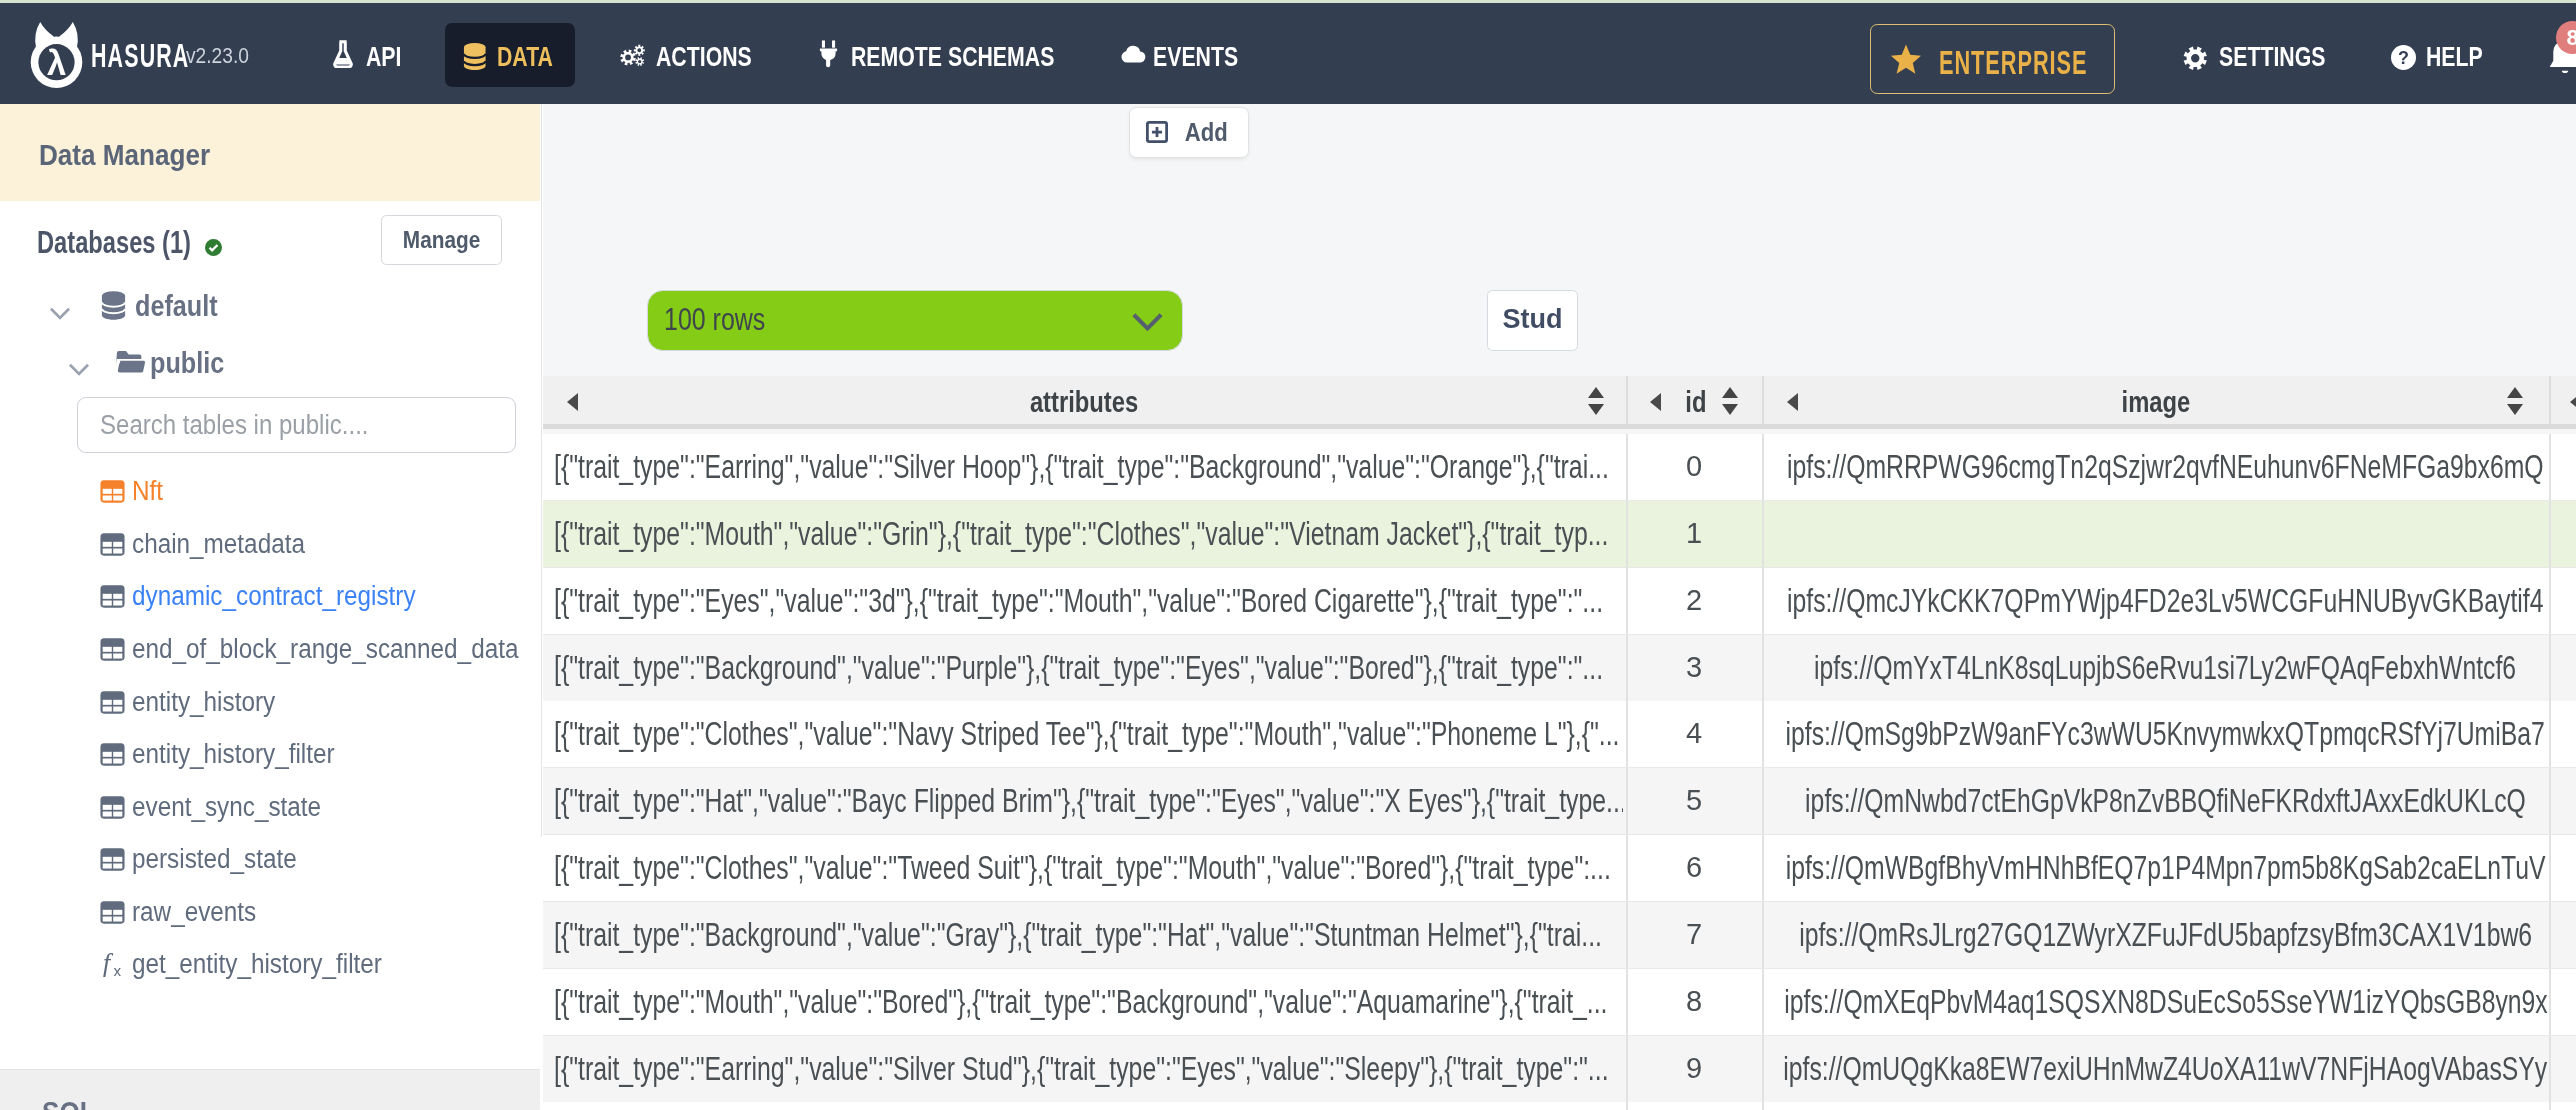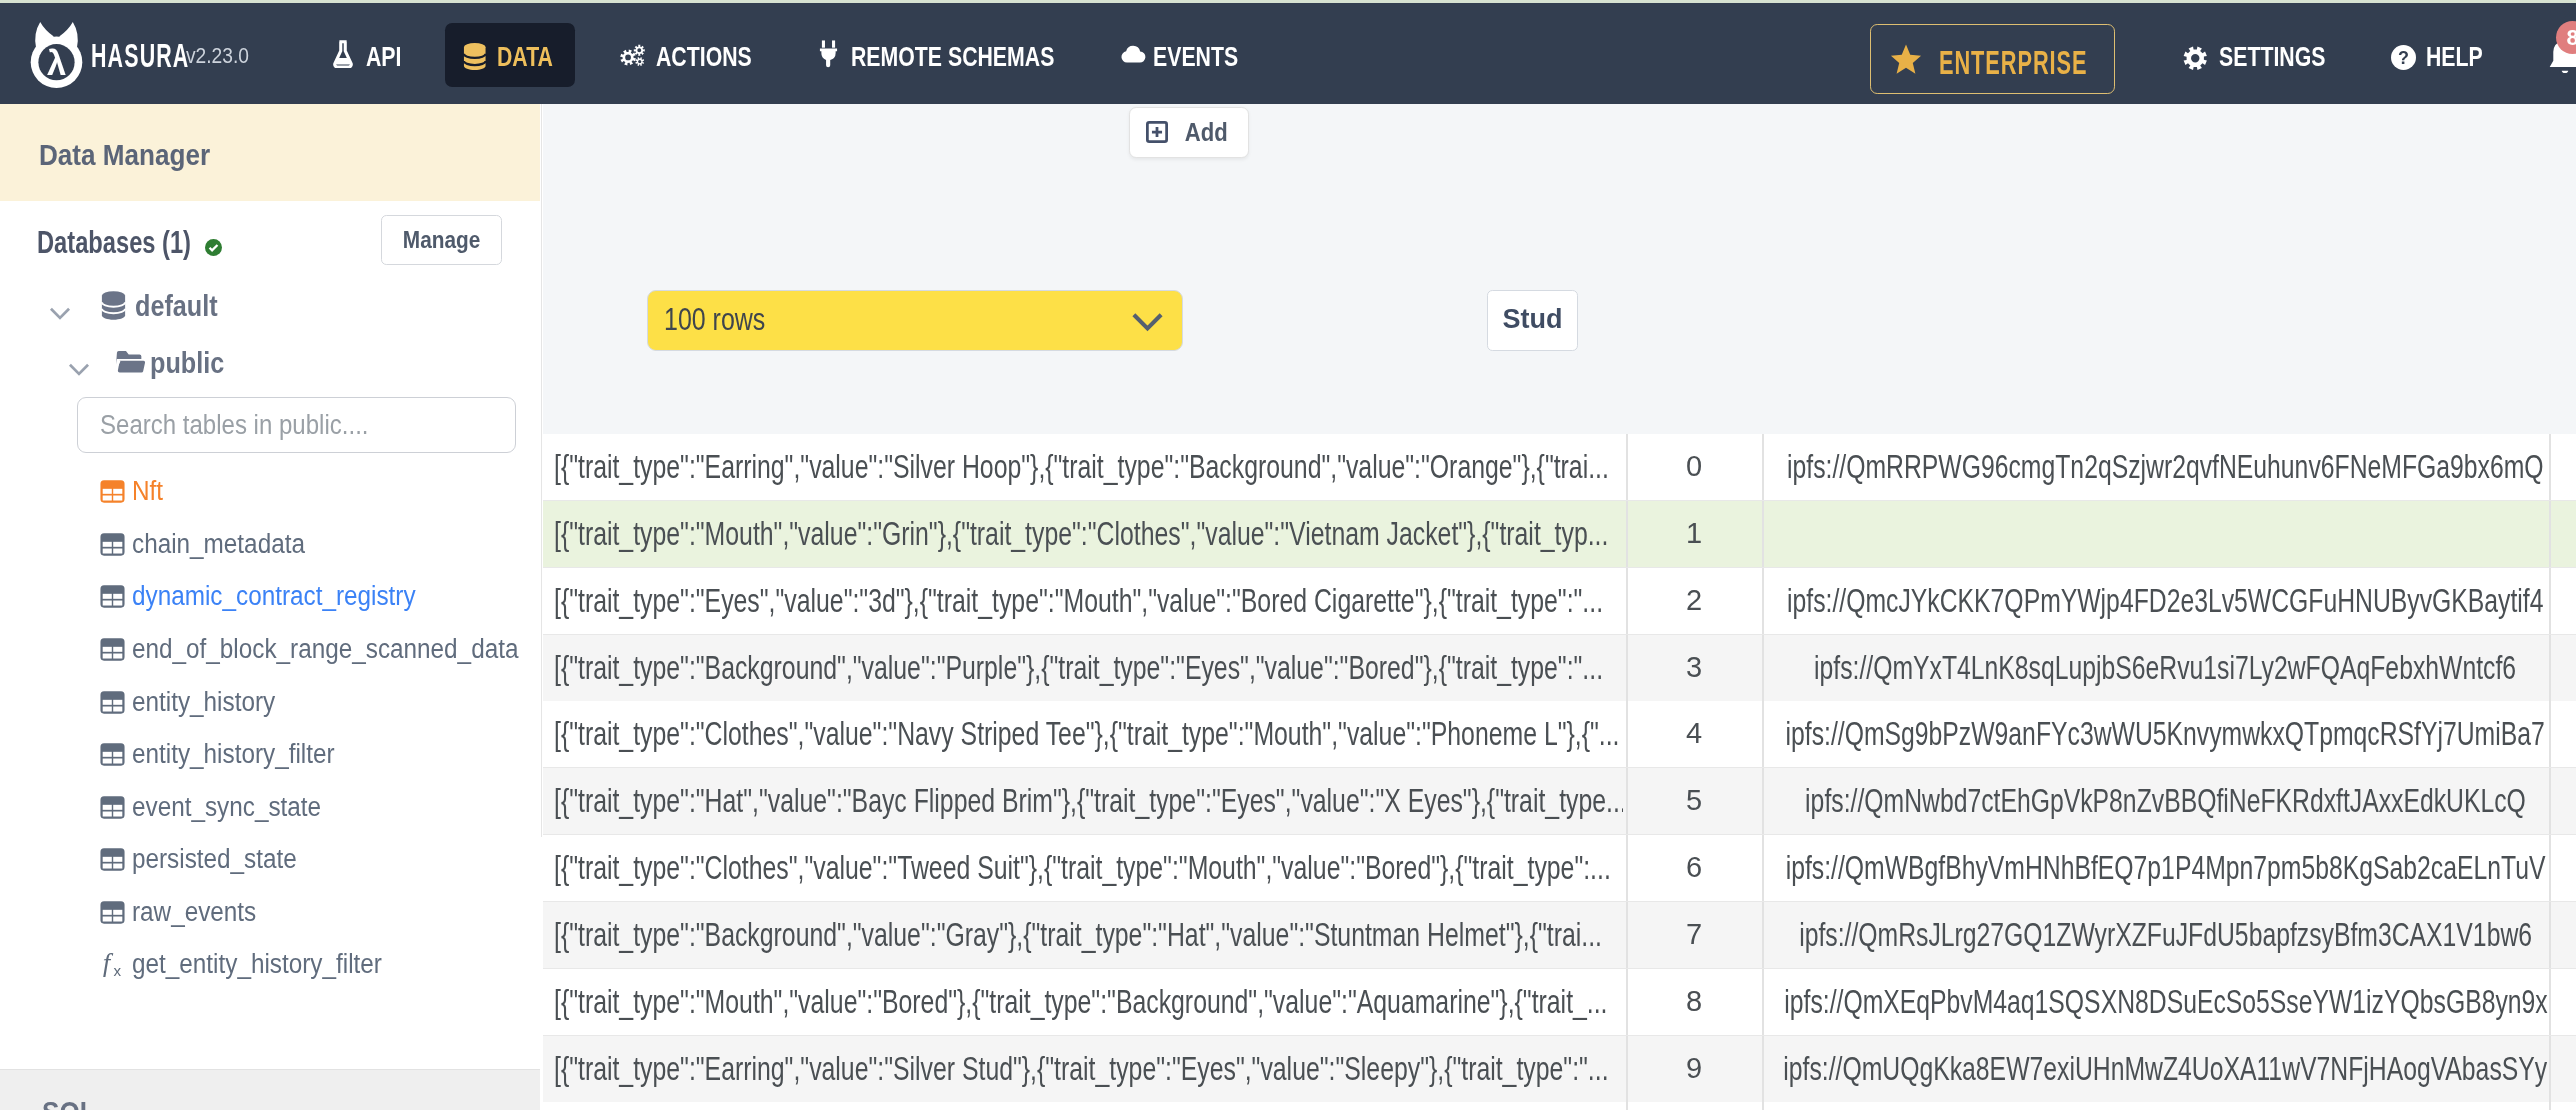--- a/index.html
+++ b/index.html
@@ -17,21 +17,21 @@
 
 .sidebar { position:absolute; left:0; top:104px; width:542px; height:733px; background:#fff; border-right:1.8px solid #e5e5e5; }
 .dmh { position:absolute; left:0; top:0; width:540px; height:97px; background:#fbf2d9; }
 .sqlpanel { position:absolute; left:0; top:965px; width:540px; height:42px; background:#efefef; border-top:1.8px solid #e2e2e2; overflow:hidden; }
 .manage { position:absolute; left:381px; top:111px; width:121px; height:50px; background:#fff; border:1.8px solid #d5d8dd; border-radius:5.4px; display:flex; align-items:center; justify-content:center; font-weight:bold; font-size:24.5px; color:#4f5a6b; }
 .sitem { position:absolute; left:100px; height:53px; display:flex; align-items:center; color:#606c7d; font-size:27px; }
 .searchbox { position:absolute; left:77px; top:293px; width:439px; height:56px; border:1.8px solid #cdd0d6; border-radius:9px; background:#fff; }
 
 .main { position:absolute; left:543px; top:104px; width:2033px; height:1006px; background:#f4f6f8; }
 .addbtn { position:absolute; left:586px; top:2.7px; width:120px; height:51px; background:#fff; border:1.8px solid #e2e2e2; border-radius:7.2px; box-shadow:0 1.8px 3.6px rgba(0,0,0,.06); display:flex; align-items:center; justify-content:center; gap:12.7px; color:#4f5a6b; }
-.selbox { position:absolute; left:104px; top:186px; width:536px; height:61px; background:#fde047; border:1.8px solid #d5dae1; border-radius:9px; }
+.selbox { position:absolute; left:104px; top:186px; width:536px; height:61px; background:#84cc16; border:1.8px solid #d5dae1; border-radius:16px; }
 .nextbtn { position:absolute; left:944px; top:186px; width:91px; height:61px; background:#fff; border:1.8px solid #d5dae1; border-radius:5.4px; text-align:center; color:#3f4c63; font-weight:bold; font-size:27px; line-height:57px; }
 
 .tbl { position:absolute; left:0px; top:272px; width:2033px; height:735px; }
 .thead { position:absolute; left:0; top:0; width:2033px; height:53px; background:#f0f0f0; border-bottom:5.4px solid #dadada; }
 .trow { position:absolute; left:0; width:2033px; height:67px; border-bottom:1.8px solid #e8e8e8; }
 .vb { position:absolute; top:0; bottom:0; width:1.8px; background:#e2e2e2; }
 .cell-attr { position:absolute; left:11px; top:0; width:1069px; height:65px; overflow:hidden; line-height:65px; font-size:34px; color:#4a4f53; white-space:nowrap; }
 .cell-id { position:absolute; left:1083px; top:0; width:136px; height:65px; text-align:center; line-height:65px; font-size:29px; color:#4a4f53; }
 .cell-img { position:absolute; left:1229px; top:0; width:787px; height:65px; display:flex; justify-content:center; align-items:center; font-size:33px; color:#4a4f53; white-space:nowrap; }
 .larr { position:absolute; width:0; height:0; border-top:9px solid transparent; border-bottom:9px solid transparent; border-right:11.8px solid #4a4a4a; }
@@ -274,20 +274,38 @@
   <div class="selbox">
     <div class="abs" style="left:16.3px;top:0;height:57px;display:flex;align-items:center">
         <span class="cx" style="font-size:32px;color:#3f454d;transform:scaleX(.78)">100 rows</span>
       </div>
     <svg class="abs" style="right:18px;top:21px" width="33" height="20" viewBox="0 0 36 22">
         <path d="M3 3 l15 15 15-15" stroke="#55606f" stroke-width="4.5" fill="none"></path>
       </svg>
   </div>
   <div class="nextbtn">Stud</div>
   <div class="tbl" id="tbl">
+      <div class="thead">
+        <div class="larr" style="left:23.5px;top:17px"></div>
+        <div style="position:absolute;left:0;width:1083px;top:0;height:53px;text-align:center;line-height:53px"><span class="cxc hlabel" style="transform:scaleX(.82)">attributes</span></div>
+        <div class="sort sortu" style="left:1045px;top:11px"></div>
+        <div class="sort sortd" style="left:1045px;top:28px"></div>
+        <div class="larr" style="left:1107px;top:17px"></div>
+        <div style="position:absolute;left:1132px;width:42px;top:0;height:53px;text-align:center;line-height:53px"><span class="cxc hlabel" style="transform:scaleX(.82)">id</span></div>
+        <div class="sort sortu" style="left:1179px;top:11px"></div>
+        <div class="sort sortd" style="left:1179px;top:28px"></div>
+        <div class="larr" style="left:1244px;top:17px"></div>
+        <div style="position:absolute;left:1219px;width:787px;top:0;height:53px;text-align:center;line-height:53px"><span class="cxc hlabel" style="transform:scaleX(.82)">image</span></div>
+        <div class="sort sortu" style="left:1964px;top:11px"></div>
+        <div class="sort sortd" style="left:1964px;top:28px"></div>
+        <div class="larr" style="left:2027px;top:17px"></div>
+        <div class="vb" style="left:1083px;background:#dddddd"></div>
+        <div class="vb" style="left:1219px;background:#dddddd"></div>
+        <div class="vb" style="left:2006px;background:#dddddd"></div>
+      </div>
       <div class="trow" style="top:58px;background:#ffffff">
         <div class="cell-attr"><span class="cx" style="transform:scaleX(.73)">[{"trait_type":"Earring","value":"Silver Hoop"},{"trait_type":"Background","value":"Orange"},{"trai...</span></div>
         <div class="cell-id">0</div>
         <div class="cell-img">
           <span class="cxc" style="transform:scaleX(.75)">ipfs://QmRRPWG96cmgTn2qSzjwr2qvfNEuhunv6FNeMFGa9bx6mQ</span>
         </div>
         <div class="vb" style="left:1083px"></div>
         <div class="vb" style="left:1219px"></div>
         <div class="vb" style="left:2006px"></div>
       </div>

